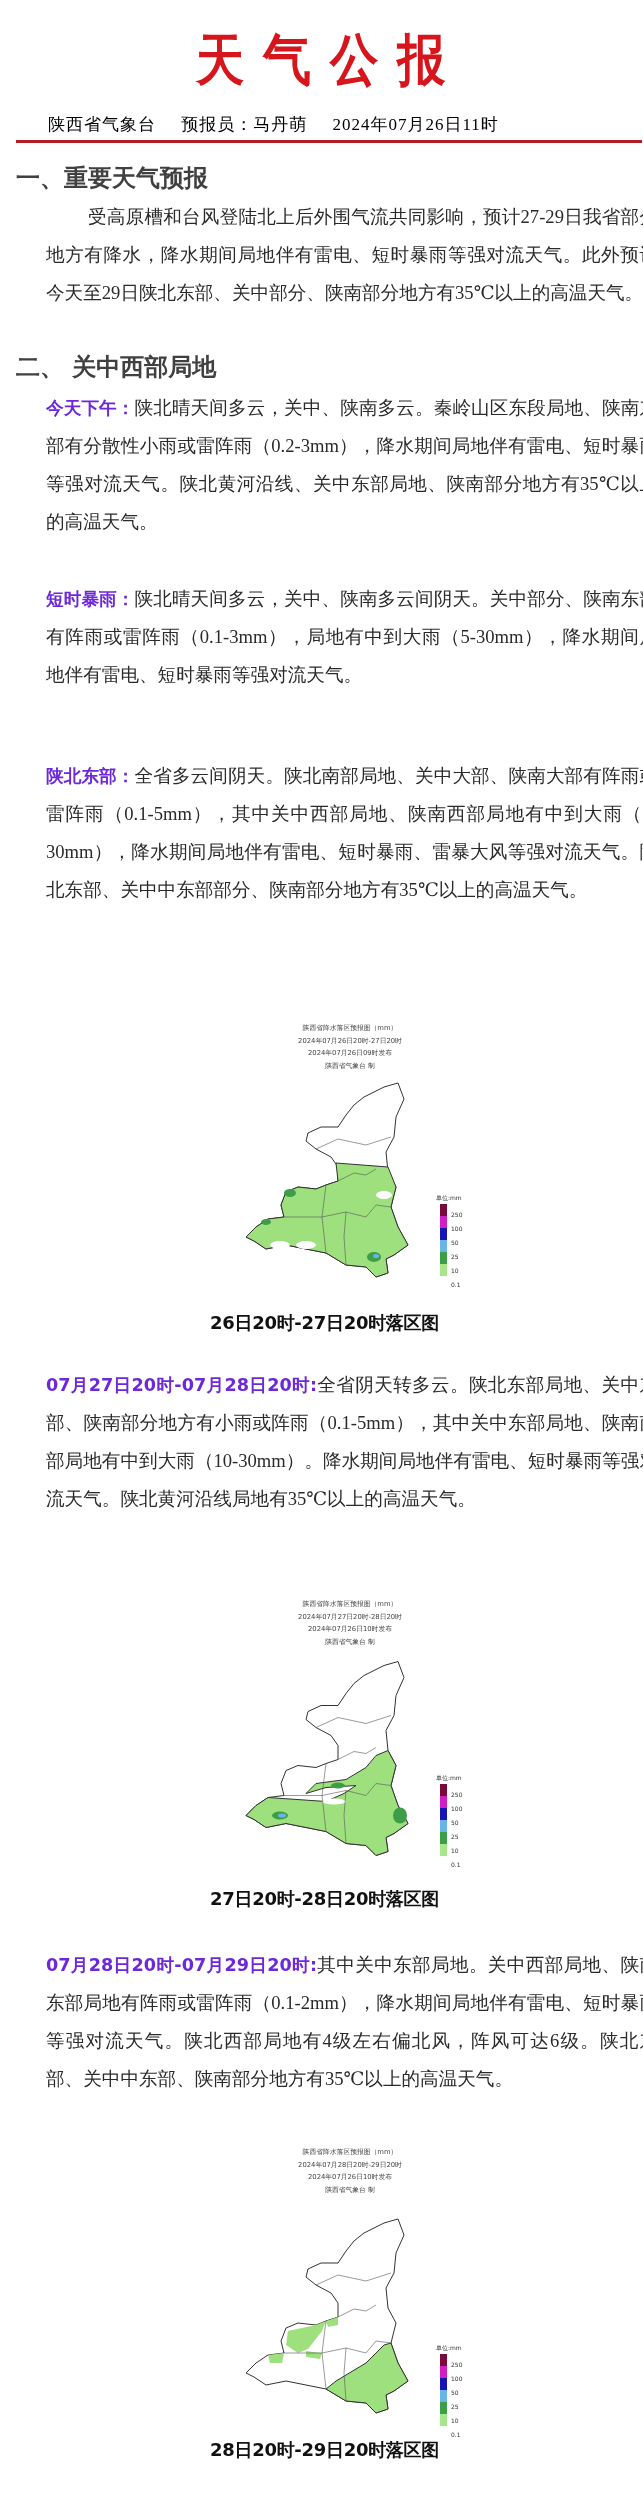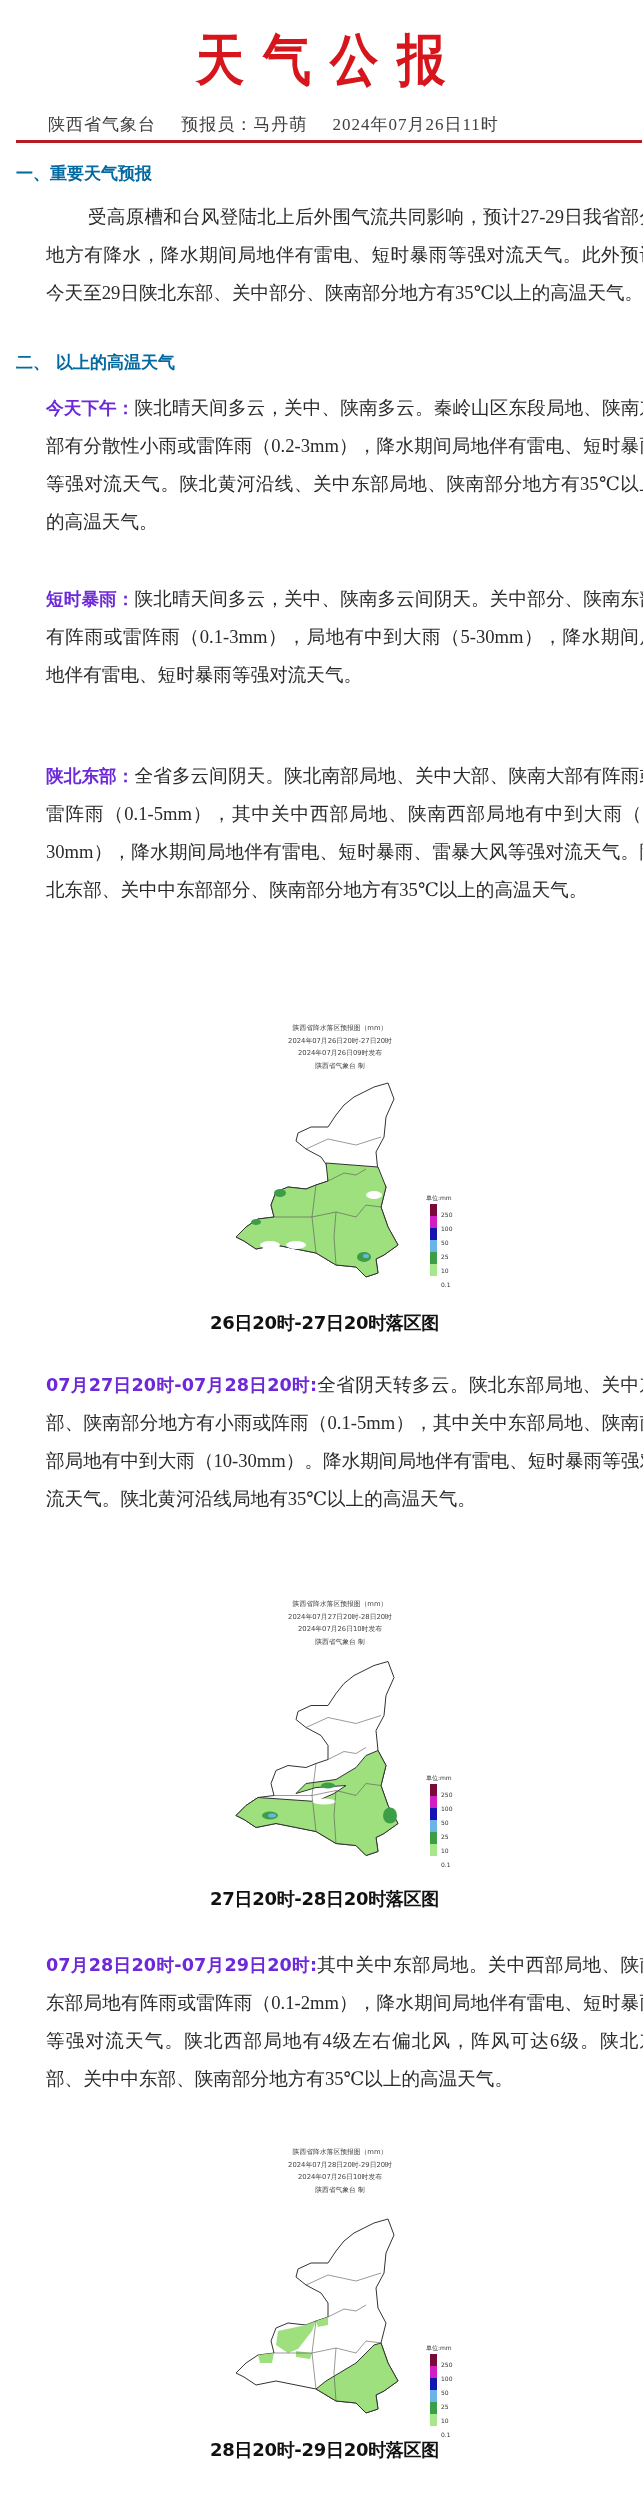--- a/index.html
+++ b/index.html
@@ -16,49 +16,49 @@
   
   .doc-title {
     left: 0; top: 22px; width: 643px; text-align: center;
     font-family: "DejaVu Sans", "Liberation Sans", sans-serif;
     font-weight: bold; font-size: 56px; letter-spacing: 22px;
     color: #d6161c; line-height: 76px; padding-left: 20px;
     transform: scaleX(0.86);
   }
   .meta-line {
     left: 48px; top: 113px; width: 560px;
-    font-size: 17px; color: #404040; letter-spacing: 1px; white-space: nowrap;
+    font-size: 17px; color: #000000; letter-spacing: 1px; white-space: nowrap;
     font-family: "Liberation Serif", "DejaVu Serif", serif;
   }
   .meta-line span { margin-right: 20px; }
   .red-rule {
     left: 16px; top: 140px; width: 626px; height: 3px; background: #b51c24;
   }
 
   
   .h-section {
     left: 16px; font-family: "DejaVu Sans", "Liberation Sans", sans-serif;
-    font-weight: bold; font-size: 17px; color: #0369a1; white-space: nowrap;
+    font-weight: bold; font-size: 24px; color: #404040; white-space: nowrap;
   }
   .para {
     left: 32px; width: 612px;
     font-family: "Liberation Serif", "DejaVu Serif", serif;
     font-size: 18.6px; line-height: 38px; color: #2a2a2a;
     text-align: justify;
     margin-left: 14px;
   }
   .para.indent { text-indent: 42px; }
   .lead {
     font-family: "DejaVu Sans", "Liberation Sans", sans-serif;
     font-weight: bold; color: #6d28d9; font-size: 17.6px;
   }
 
   
   .map-fig {
-    left: 216px; width: 240px; background: #fff;
+    left: 226px; width: 240px; background: #fff;
   }
   .map-head {
     text-align: center; font-family: "DejaVu Sans", "Liberation Sans", sans-serif;
     font-size: 6.8px; line-height: 12.5px; color: #444; padding-left: 8px;
   }
   .map-svg { position: absolute; left: 0; }
   .legend { position: absolute; left: 214px; width: 40px; }
   .legend-title { font-family: "DejaVu Sans", sans-serif; font-size: 6px; color: #333; white-space: nowrap; margin-left: -4px; }
   .legend-bar { position: absolute; left: 0; width: 7px; }
   .legend-lbl { position: absolute; left: 11px; font-family: "DejaVu Sans", sans-serif; font-size: 6px; color: #333; }
@@ -76,21 +76,21 @@
 <div class="abs meta-line">
   <span>陕西省气象台</span>
   <span>预报员：马丹萌</span>
   <span>2024年07月26日11时</span>
 </div>
 <div class="abs red-rule"></div>
 
 <div class="abs h-section" style="top:162px;">一、重要天气预报</div>
 <p class="abs para indent" style="top:198px;">受高原槽和台风登陆北上后外围气流共同影响，预计27-29日我省部分地方有降水，降水期间局地伴有雷电、短时暴雨等强对流天气。此外预计今天至29日陕北东部、关中部分、陕南部分地方有35℃以上的高温天气。</p>
 
-<div class="abs h-section" style="top:351px;">二、 以上的高温天气</div>
+<div class="abs h-section" style="top:351px;">二、 关中西部局地</div>
 
 <p class="abs para" style="top:389px;">
   <span class="lead">今天下午：</span><span>陕北晴天间多云，关中、陕南多云。秦岭山区东段局地、陕南东部有分散性小雨或雷阵雨（0.2-3mm），降水期间局地伴有雷电、短时暴雨等强对流天气。陕北黄河沿线、关中东部局地、陕南部分地方有35℃以上的高温天气。</span>
 </p>
 
 <p class="abs para" style="top:580px;">
   <span class="lead">短时暴雨：</span><span>陕北晴天间多云，关中、陕南多云间阴天。关中部分、陕南东部有阵雨或雷阵雨（0.1-3mm），局地有中到大雨（5-30mm），降水期间局地伴有雷电、短时暴雨等强对流天气。</span>
 </p>
 
 <p class="abs para" style="top:757px;">

